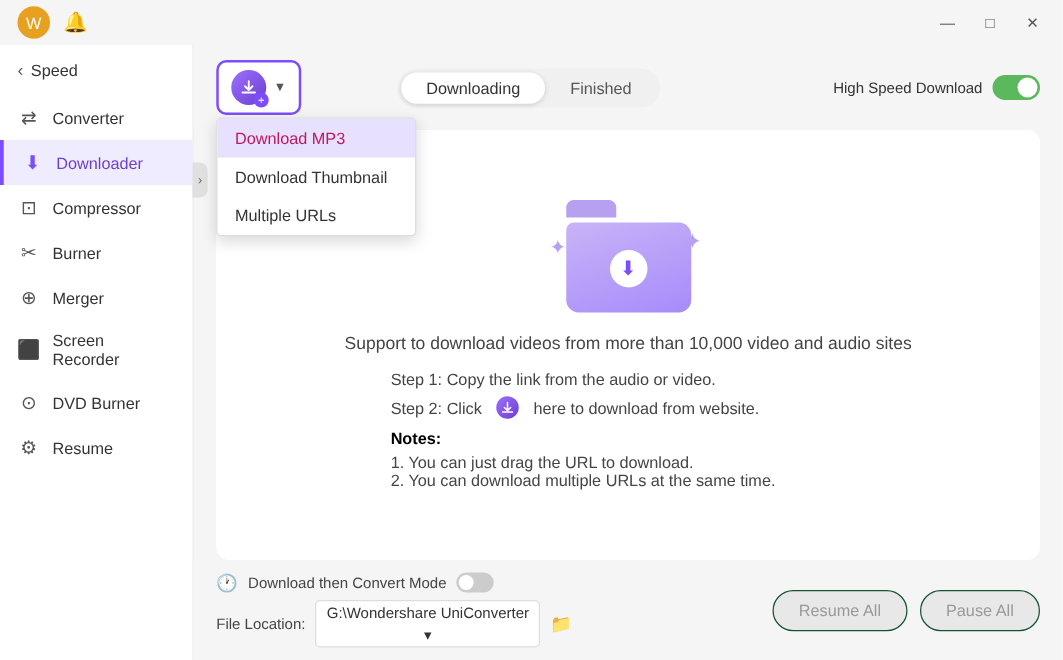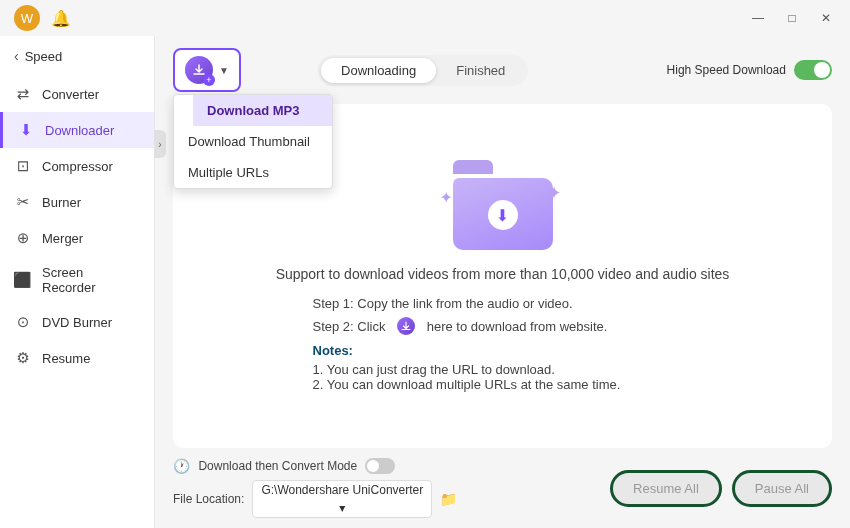--- a/index.html
+++ b/index.html
@@ -181,23 +181,22 @@
       margin-top: 2px;
     }
     .dropdown-item {
       padding: 8px 14px;
       font-size: 13px;
       cursor: pointer;
       color: #333;
     }
     .dropdown-item.highlighted {
       background: #e8e0ff;
-      color: #4c1d95;
-      font-weight: 700;
-      margin-left: 19px;
+      color: #be185d;
+      font-weight: 400;
     }
 
     
     .tab-switcher {
       display: flex;
       background: #f0f0f0;
       border-radius: 20px;
       padding: 3px;
       margin: 0 auto;
     }
@@ -331,21 +330,21 @@
       border-radius: 50%;
       background: linear-gradient(135deg, #9c6fff, #6c3fcf);
       display: inline-flex; align-items: center; justify-content: center;
       color: white; font-size: 9px;
       vertical-align: middle;
       position: relative;
     }
     .notes-section {
       margin-top: 8px;
     }
-    .notes-title { font-size: 13px; color: #0c4a6e; font-weight: 600; margin-bottom: 4px; }
+    .notes-title { font-size: 13px; color: #000000; font-weight: 600; margin-bottom: 4px; }
     .notes-item { font-size: 13px; color: #444; }
 
     
     .bottombar {
       display: flex;
       align-items: center;
       padding: 10px 18px;
       gap: 14px;
       background: #f5f5f5;
       flex-shrink: 0;
@@ -391,21 +390,21 @@
 
     .bottom-actions {
       display: flex;
       gap: 10px;
     }
     .action-btn {
       padding: 8px 20px;
       border-radius: 20px;
       font-size: 13px;
       cursor: pointer;
-      border: 3px solid #14532d;
+      border: 1px solid #14532d;
       background: #e8e8e8;
       color: #999;
     }
     .collapse-handle {
       position: absolute;
       right: -12px;
       top: 50%;
       width: 12px; height: 28px;
       background: #e0e0e0;
       border-radius: 0 6px 6px 0;

